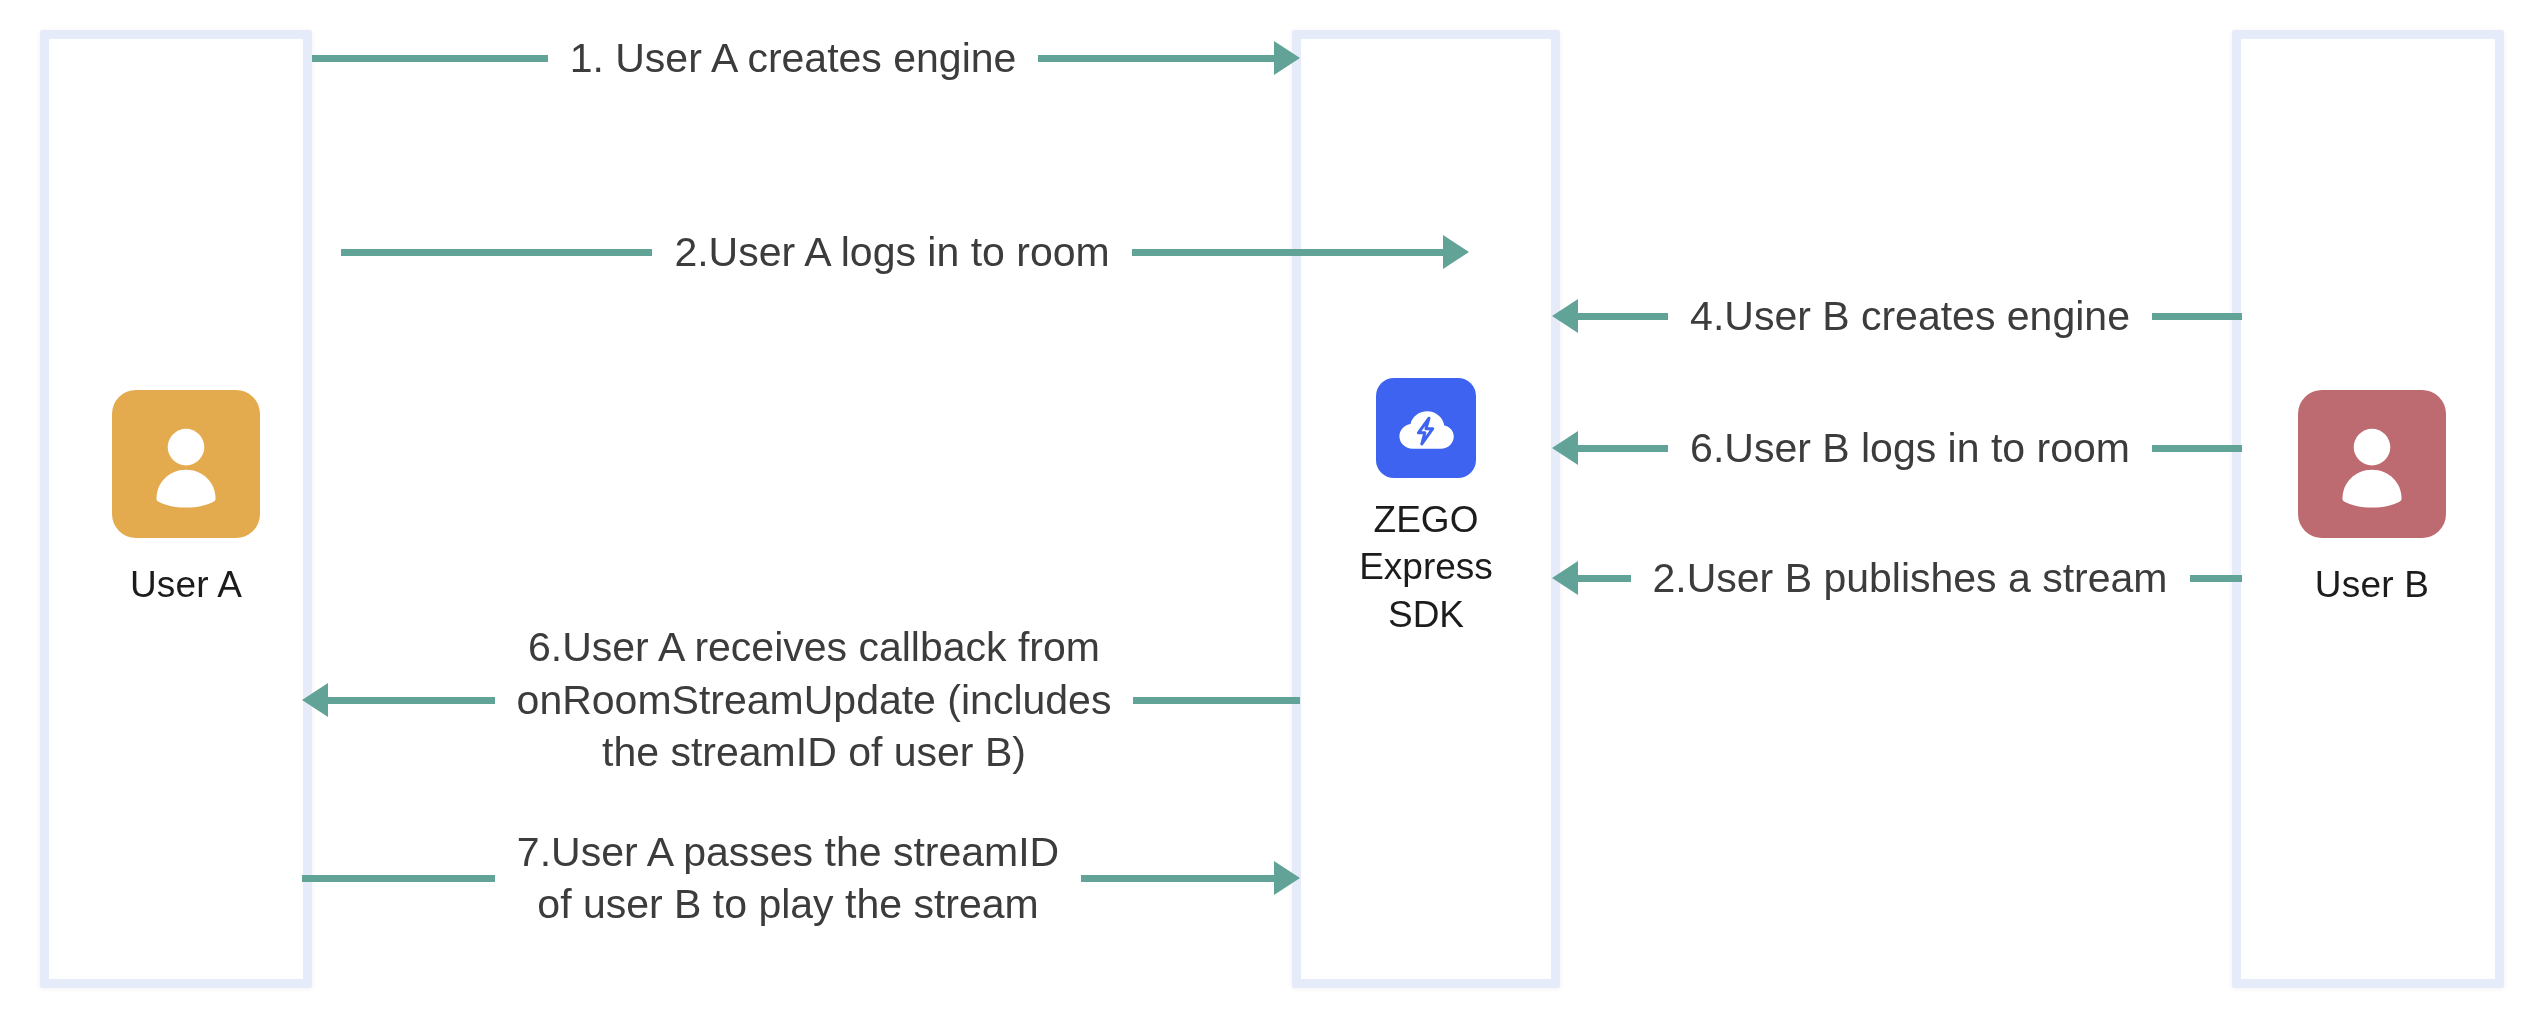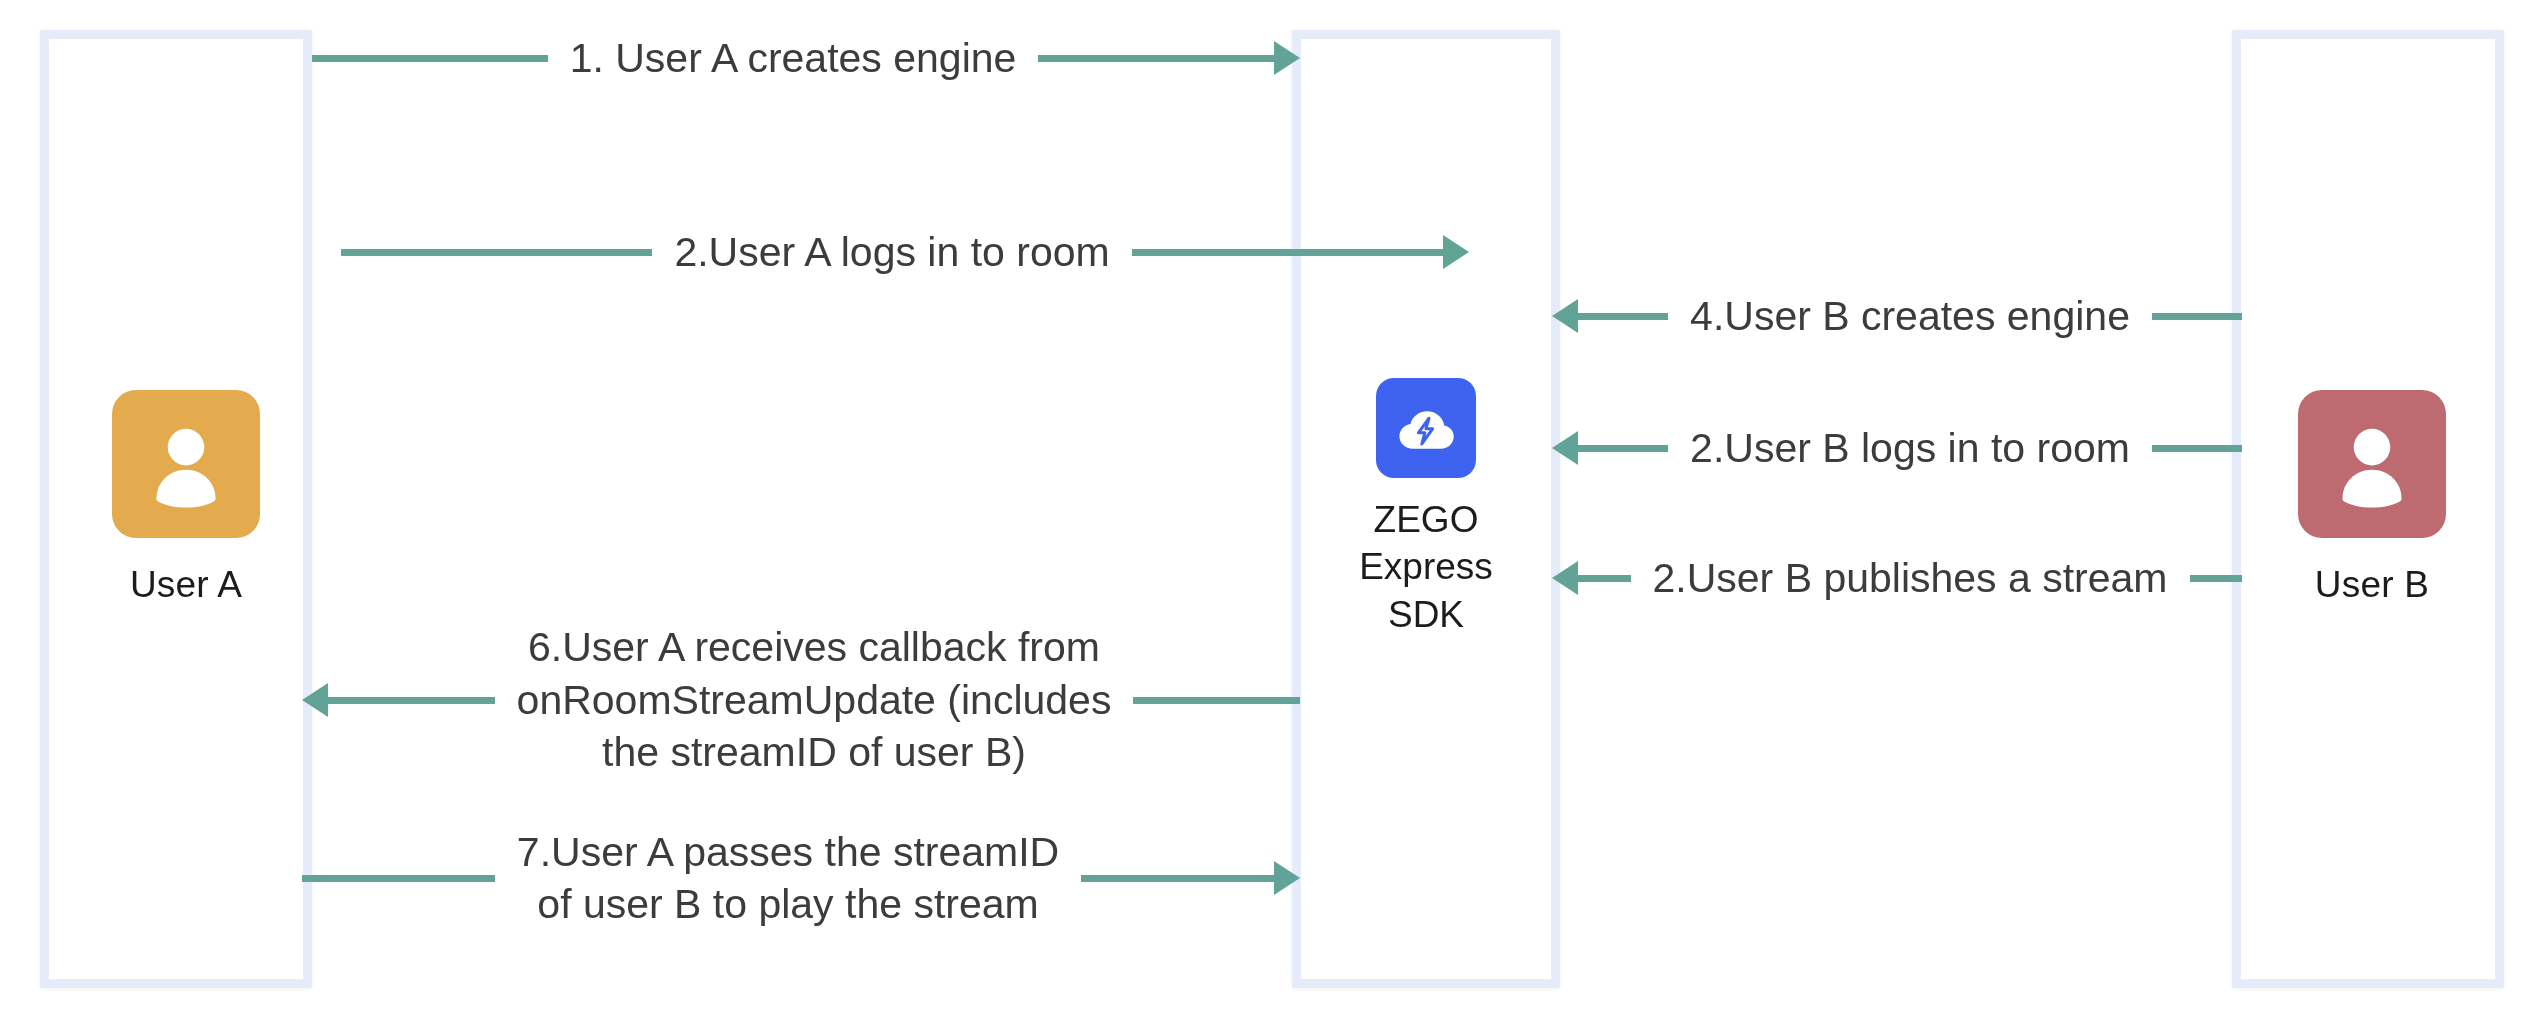--- a/index.html
+++ b/index.html
@@ -173,21 +173,21 @@
     <div class="arrow-label">
       <span class="ln">4.User B creates engine</span>
     </div>
     <div class="seg"></div>
   </div>
 
   <div class="arrow-row" id="arrow-4">
     <div class="head head-left"></div>
     <div class="seg"></div>
     <div class="arrow-label">
-      <span class="ln">2.User B logs in to room</span>
+      <span class="ln">6.User B logs in to room</span>
     </div>
     <div class="seg"></div>
   </div>
 
   <div class="arrow-row" id="arrow-5">
     <div class="head head-left"></div>
     <div class="seg"></div>
     <div class="arrow-label">
       <span class="ln">2.User B publishes a stream</span>
     </div>

